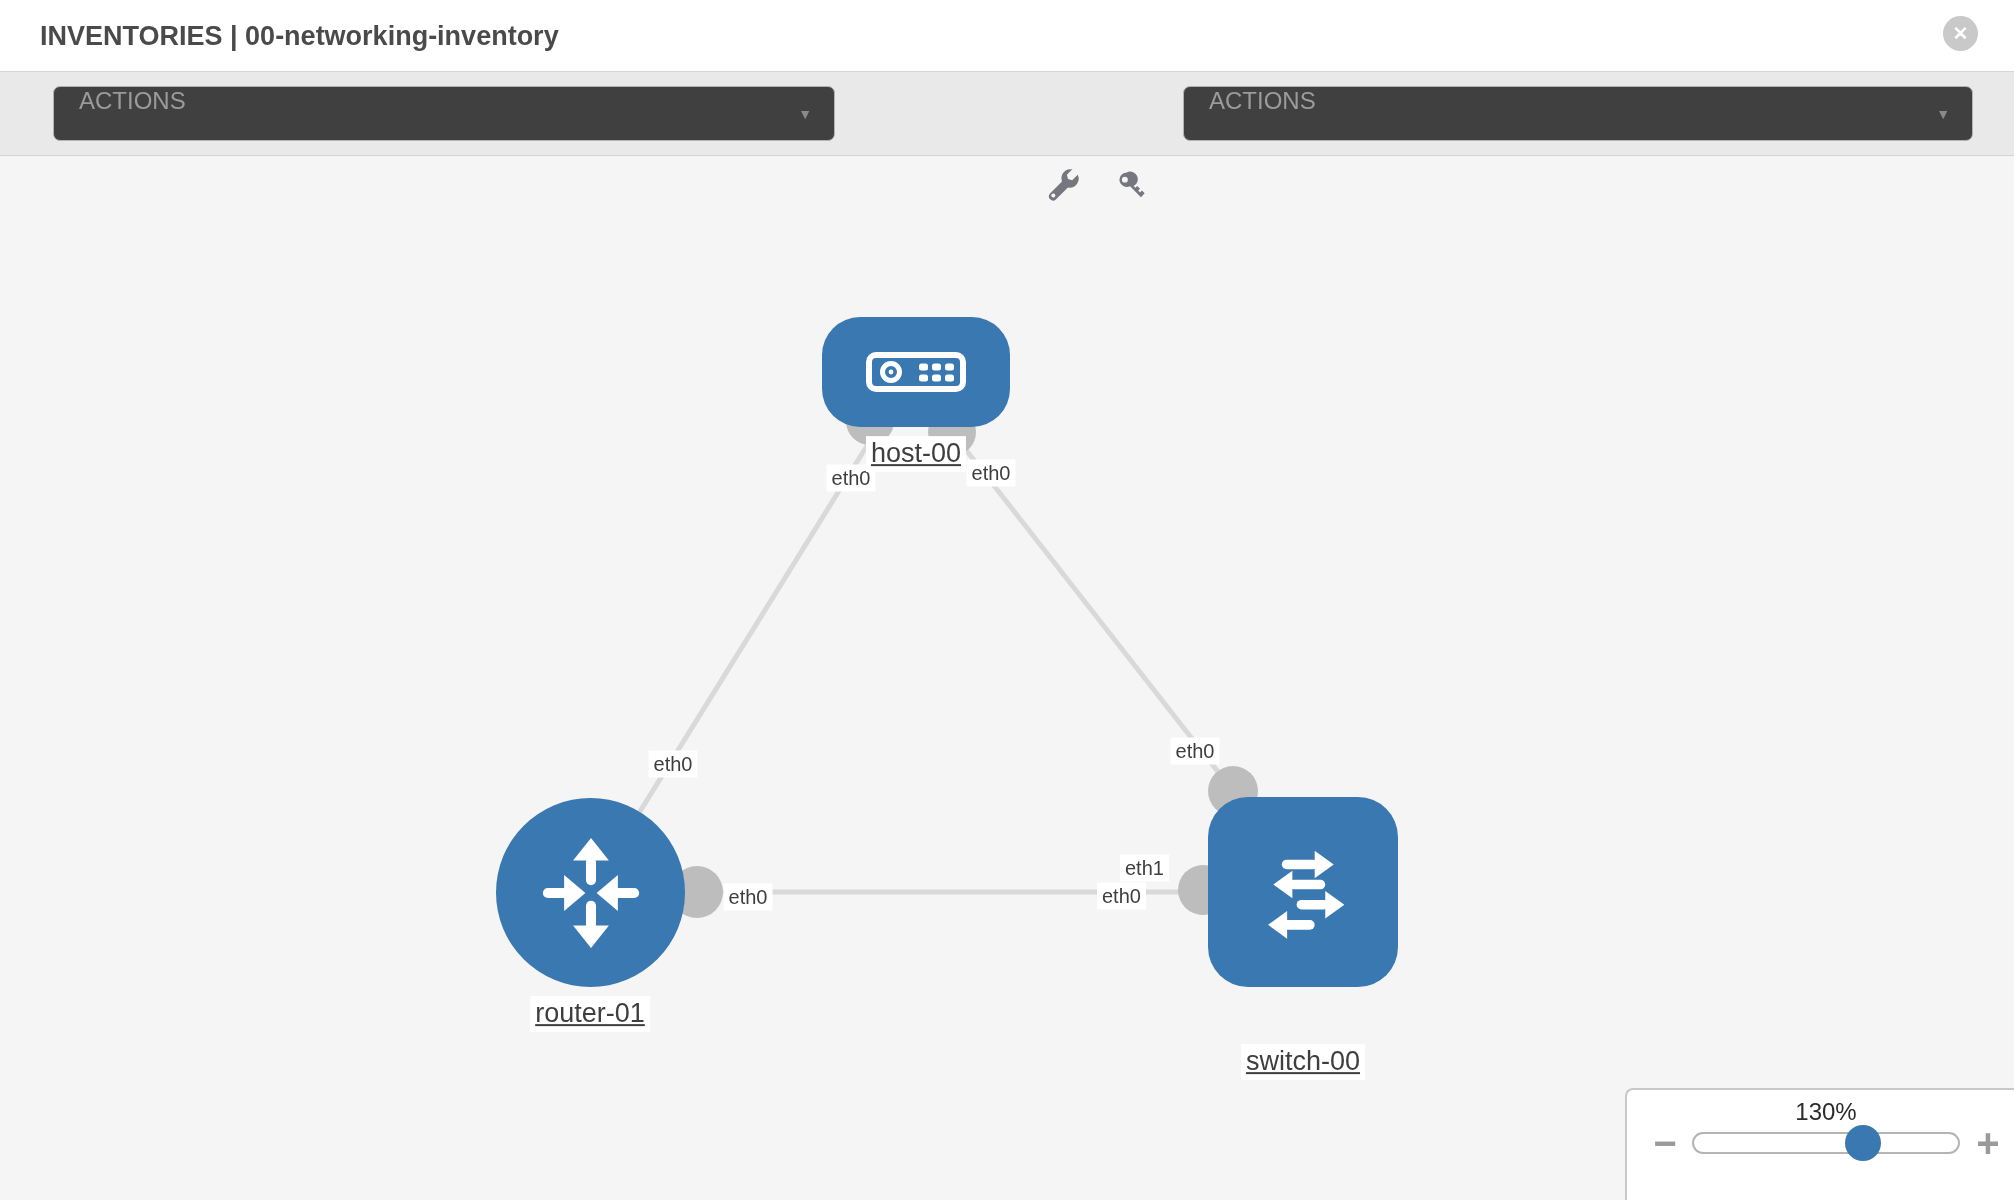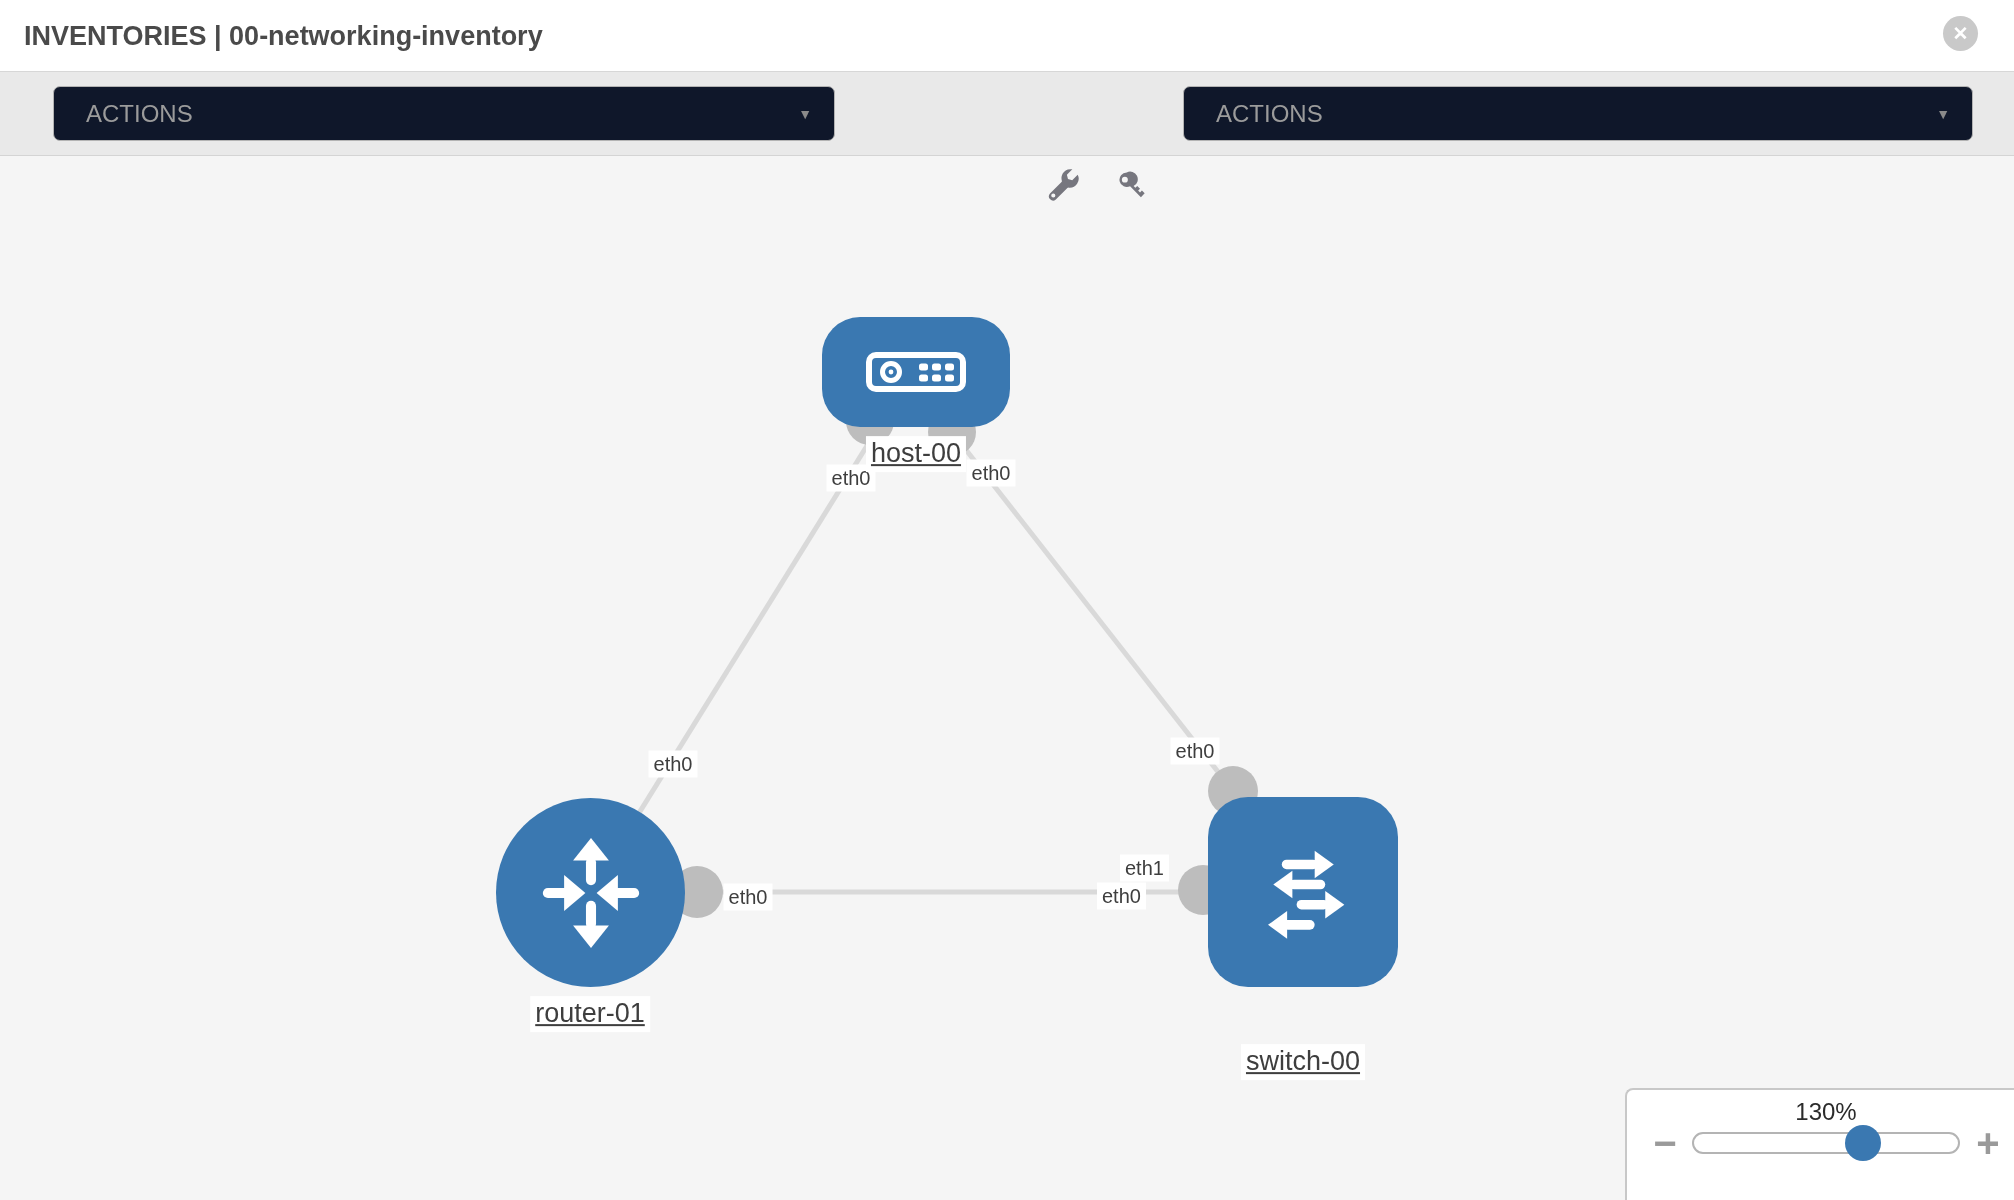--- a/index.html
+++ b/index.html
@@ -3,25 +3,25 @@
 <meta charset="utf-8">
 <style>
   html,body{margin:0;padding:0;}
   body{
     width:2014px;height:1200px;position:relative;overflow:hidden;
     background:#f5f5f5;font-family:"Liberation Sans",sans-serif;
     -webkit-font-smoothing:antialiased;
   }
   
   .header{position:absolute;top:0;left:0;width:2014px;height:71px;background:#ffffff;border-bottom:1px solid #d7d7d7;z-index:30;}
-  .header-title{position:absolute;left:24px;top:50%;transform:translateY(-50%);font-size:27px;font-weight:bold;color:#4a4a4a;white-space:nowrap;}
+  .header-title{position:absolute;left:40px;top:50%;transform:translateY(-50%);font-size:27px;font-weight:bold;color:#4a4a4a;white-space:nowrap;}
   .close-btn{position:absolute;right:36px;top:16px;width:35px;height:35px;border-radius:50%;background:#c9c9c9;color:#ffffff;display:flex;align-items:center;justify-content:center;font-size:19px;font-weight:bold;cursor:pointer;user-select:none;}
   
   .toolbar{position:absolute;top:72px;left:0;width:2014px;height:83px;background:#e9e9e9;border-bottom:1px solid #d4d4d4;z-index:29;}
-  .select-box{position:absolute;top:14px;height:55px;background:#0f172a;border:1px solid #b3b3b3;border-radius:7px;box-sizing:border-box;display:flex;align-items:center;padding:0 32px;color:#9b9b9b;font-size:24px;cursor:pointer;}
+  .select-box{position:absolute;top:14px;height:55px;background:#404040;border:1px solid #b3b3b3;border-radius:7px;box-sizing:border-box;display:flex;padding:0 25px;color:#9b9b9b;font-size:24px;cursor:pointer;}
   .select-actions{left:53px;width:782px;}
   .select-search{left:1183px;width:790px;}
   .caret{position:absolute;right:22px;top:50%;transform:translateY(-50%);font-size:14px;color:#8a8a8a;}
   .tool-btn{position:absolute;cursor:pointer;}
   .tool-btn.wrench{left:1046px;top:96px;}
   .tool-btn.key{left:1117px;top:98px;}
   
   .canvas{position:absolute;top:156px;left:0;width:2014px;height:1044px;background:#f5f5f5;overflow:hidden;}
   .graph-svg{position:absolute;left:0;top:0;}
   .node{position:absolute;background:#3a78b1;display:flex;align-items:center;justify-content:center;cursor:pointer;}

